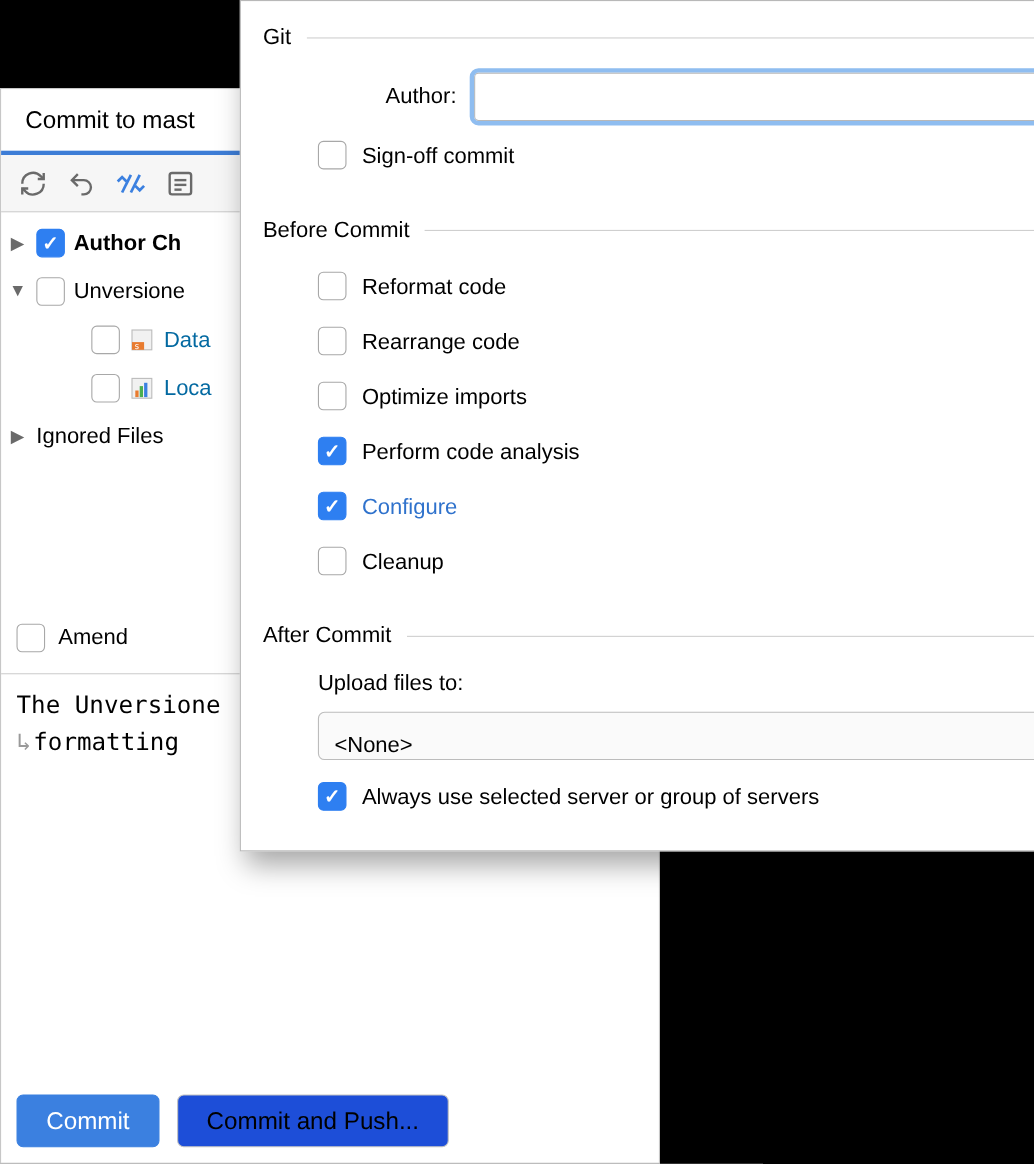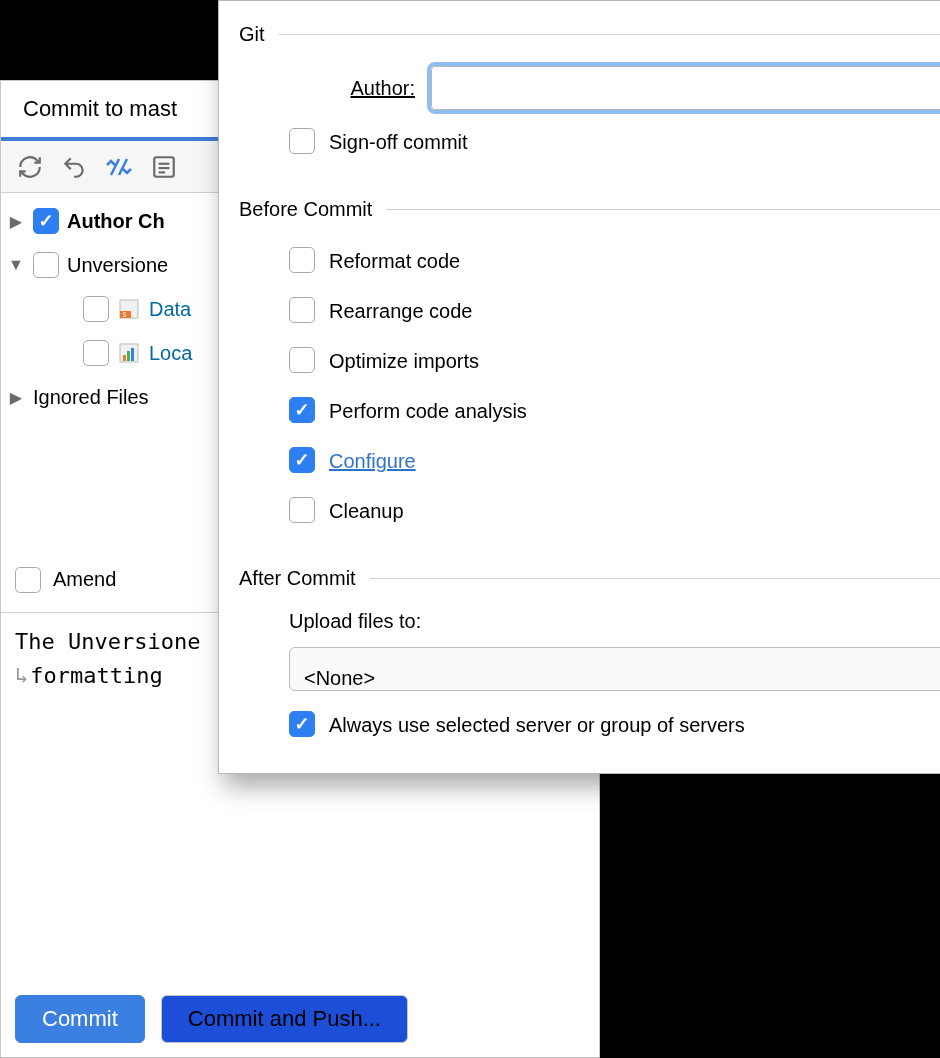--- a/index.html
+++ b/index.html
@@ -160,38 +160,37 @@
     display: flex;
     align-items: center;
     gap: 12px;
     padding: 6px 0;
   }
   .field-row.indent { padding-left: 50px; }
   .label-right {
     width: 126px;
     text-align: right;
     margin-right: 4px;
-    text-decoration: underline;
   }
   .text-input {
     flex: 1;
     height: 44px;
     border: 1px solid #b8b8b8;
     border-radius: 4px;
     outline: 4px solid #8fbdf0;
     padding: 0 10px;
     font-size: 20px;
   }
   .opt-row {
     display: flex;
     align-items: flex-end;
     gap: 14px;
     padding: 12px 0 12px 50px;
   }
-  .link { color: #2f72cc; cursor: pointer; text-decoration: underline; }
+  .link { color: #2f72cc; cursor: pointer; }
   .select-row {
     display: flex;
     gap: 12px;
     padding: 8px 0 8px 50px;
     align-items: center;
   }
   .select {
     flex: 1;
     height: 44px;
     border: 1px solid #bcbcbc;

